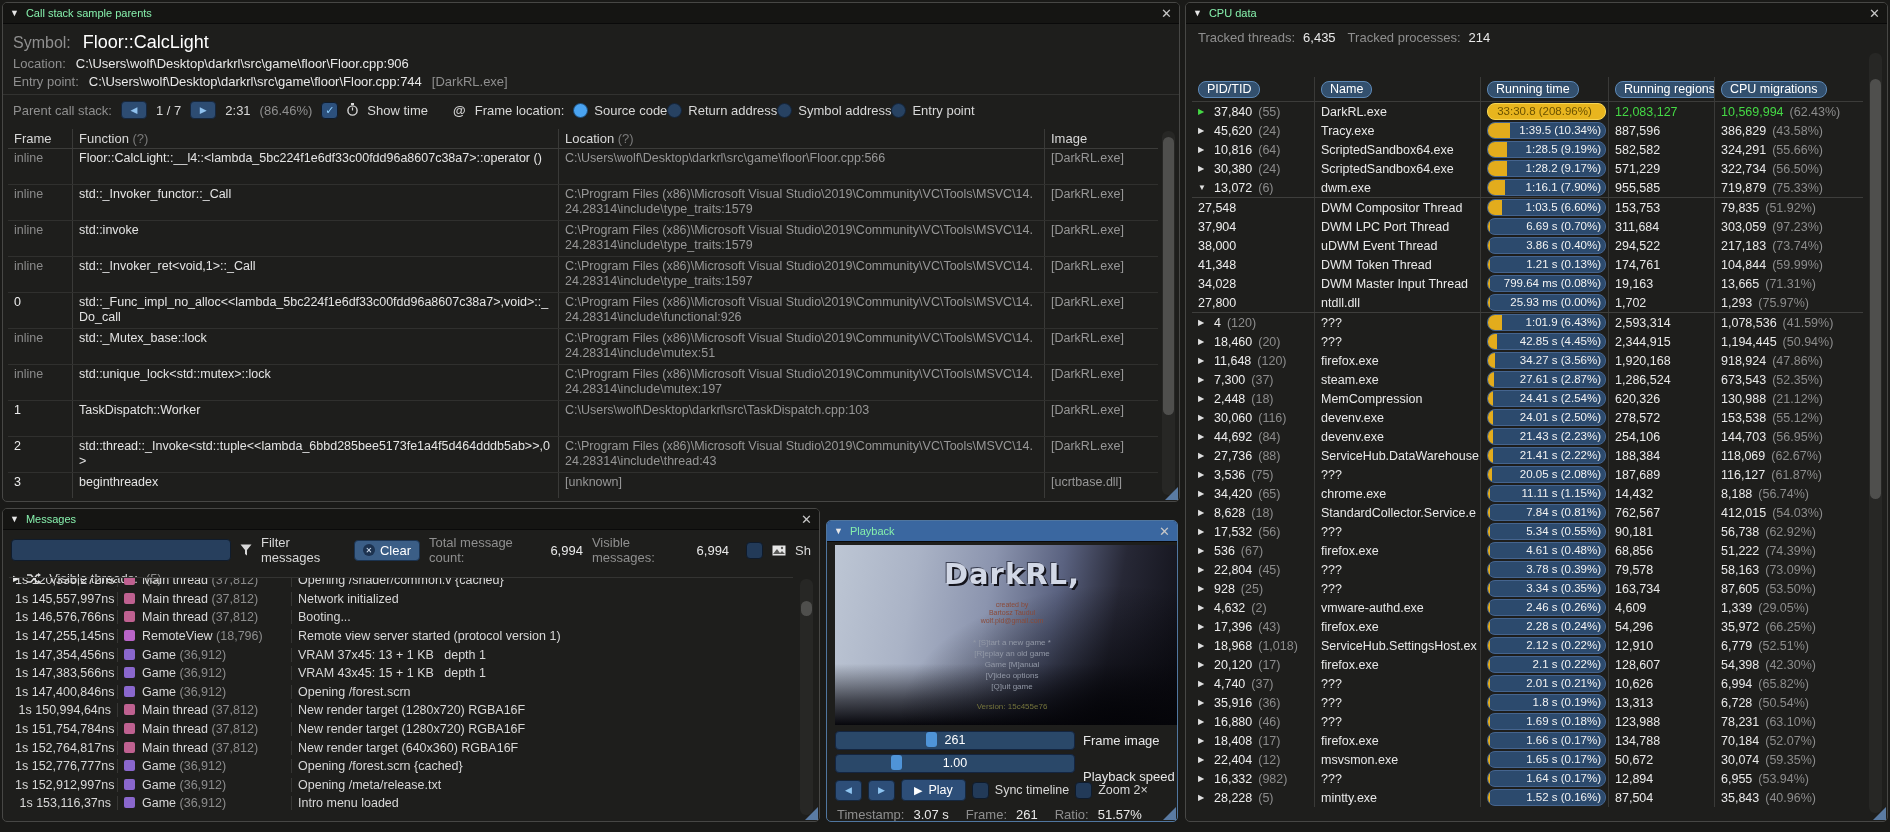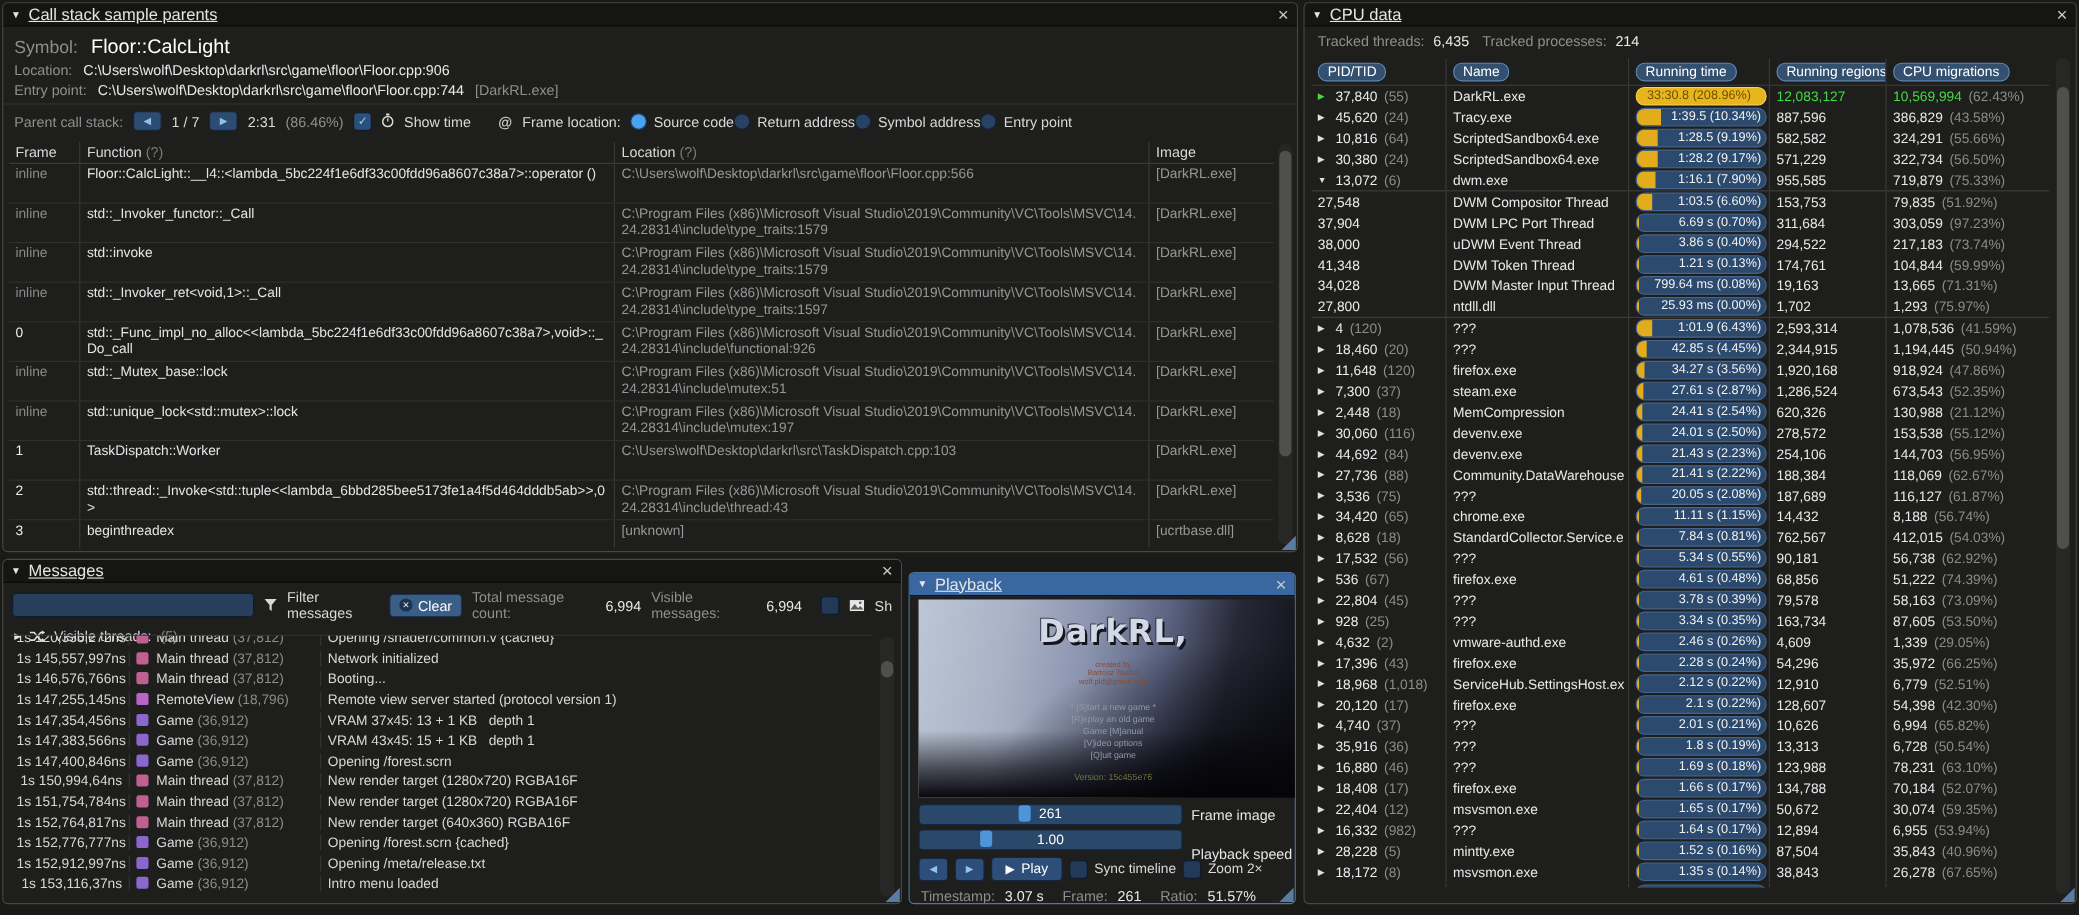--- a/index.html
+++ b/index.html
@@ -3,21 +3,21 @@
 <meta charset="utf-8">
 <style>
   html,body{margin:0;padding:0;background:#121210;}
   .screen{position:relative;width:1890px;height:832px;background:#1a1a18;overflow:hidden;
     font-family:"Liberation Sans",sans-serif;color:#d8d8d8;font-size:13px;}
   .panel{position:absolute;background:#1e1e1c;border:1px solid #474745;border-radius:5px;box-sizing:border-box;overflow:hidden;}
   .titlebar{height:20px;display:flex;align-items:center;gap:7px;padding:0 7px;background:#151513;
     border-bottom:1px solid #0a0a0a;}
   .titlebar.blue{background:#3a67a0;}
   .tri{font-size:9px;color:#e6e6e6;}
-  .ttl{font-size:15px;color:#e5e5e5;text-decoration:underline;}
+  .ttl{font-size:11px;color:#86efac;}
   .xbtn{margin-left:auto;color:#c8c8c8;font-size:13px;line-height:13px;}
   .grip{position:absolute;right:1px;bottom:1px;width:0;height:0;border-bottom:13px solid #5a7ba3;border-left:13px solid transparent;}
   .dim{color:#8f8f8f;}
   .white{color:#e9e9e9;}
   .grn{color:#45d945;}
   .vtrack{position:absolute;width:13px;background:#27272&#53;;background:#272725;border-radius:6px;}
   .vthumb{position:absolute;left:1px;width:11px;background:#4f4f4d;border-radius:6px;}
 
   
   #callstack{left:2px;top:2px;width:1178px;height:500px;}
@@ -97,21 +97,21 @@
 
   
   #cpu{left:1185px;top:2px;width:703px;height:820px;}
   .cpu-stats{display:flex;gap:8px;padding:6px 12px 3px;font-size:13px;}
   .cpu-table{position:absolute;left:6px;right:24px;top:50px;bottom:14px;overflow:hidden;}
   .cpu-row{display:grid;grid-template-columns:122px 166px 128px 106px auto;align-items:center;height:19px;}
   .cpu-row.sep{border-bottom:1px solid #3e3e3c;}
   .cpu-row .ccell{padding:0 6px;border-left:1px solid #3a3a38;overflow:hidden;white-space:nowrap;height:100%;
     display:flex;align-items:center;gap:6px;font-size:12.5px;}
   .cpu-row .ccell:first-child{border-left:none;}
-  .cpu-row.hd{height:24px;border-bottom:1px solid #3c3c3a;}
+  .cpu-row.hd{height:24px;border-bottom:1px solid #3c3c3a;margin-top:24px;}
   .badge{background:#33506e;border:1px solid #5d88b5;border-radius:8px;padding:0px 8px 1px;color:#fff;font-size:12.5px;}
   .exp{font-size:8px;color:#e0e0e0;width:10px;flex:none;}
   .exp.grn{color:#45d945;}
   .pid{color:#ededed;}
   .cnt{color:#8c8c8c;}
   .child-ind{padding-left:16px;}
   .cname{color:#e9e9e9;}
   .pill{position:relative;width:117px;height:15px;background:#2c4a6d;border:1px solid #45648e;border-radius:8px;flex:none;overflow:hidden;}
   .pill .fill{position:absolute;left:0;top:0;bottom:0;background:#e3ac1c;}
   .pill .plbl{position:absolute;left:0;right:4px;top:0;text-align:right;color:#f2f2f2;font-size:11.5px;line-height:15px;}
@@ -861,21 +861,21 @@
               <span class="migp">(56.95%)</span>
             </div>
           </div>
           <div class="cpu-row">
             <div class="ccell">
               <span class="exp">▶</span>
               <span class="pid">27,736</span>
               <span class="cnt">(88)</span>
             </div>
             <div class="ccell">
-              <span class="cname">Community.DataWarehouse</span>
+              <span class="cname">ServiceHub.DataWarehouse</span>
             </div>
             <div class="ccell">
               <span class="pill">
                 <span class="fill" style="width: 3.996%;"></span>
                 <span class="plbl">21.41 s (2.22%)</span>
               </span>
             </div>
             <div class="ccell">
               <span class="white">188,384</span>
             </div>

